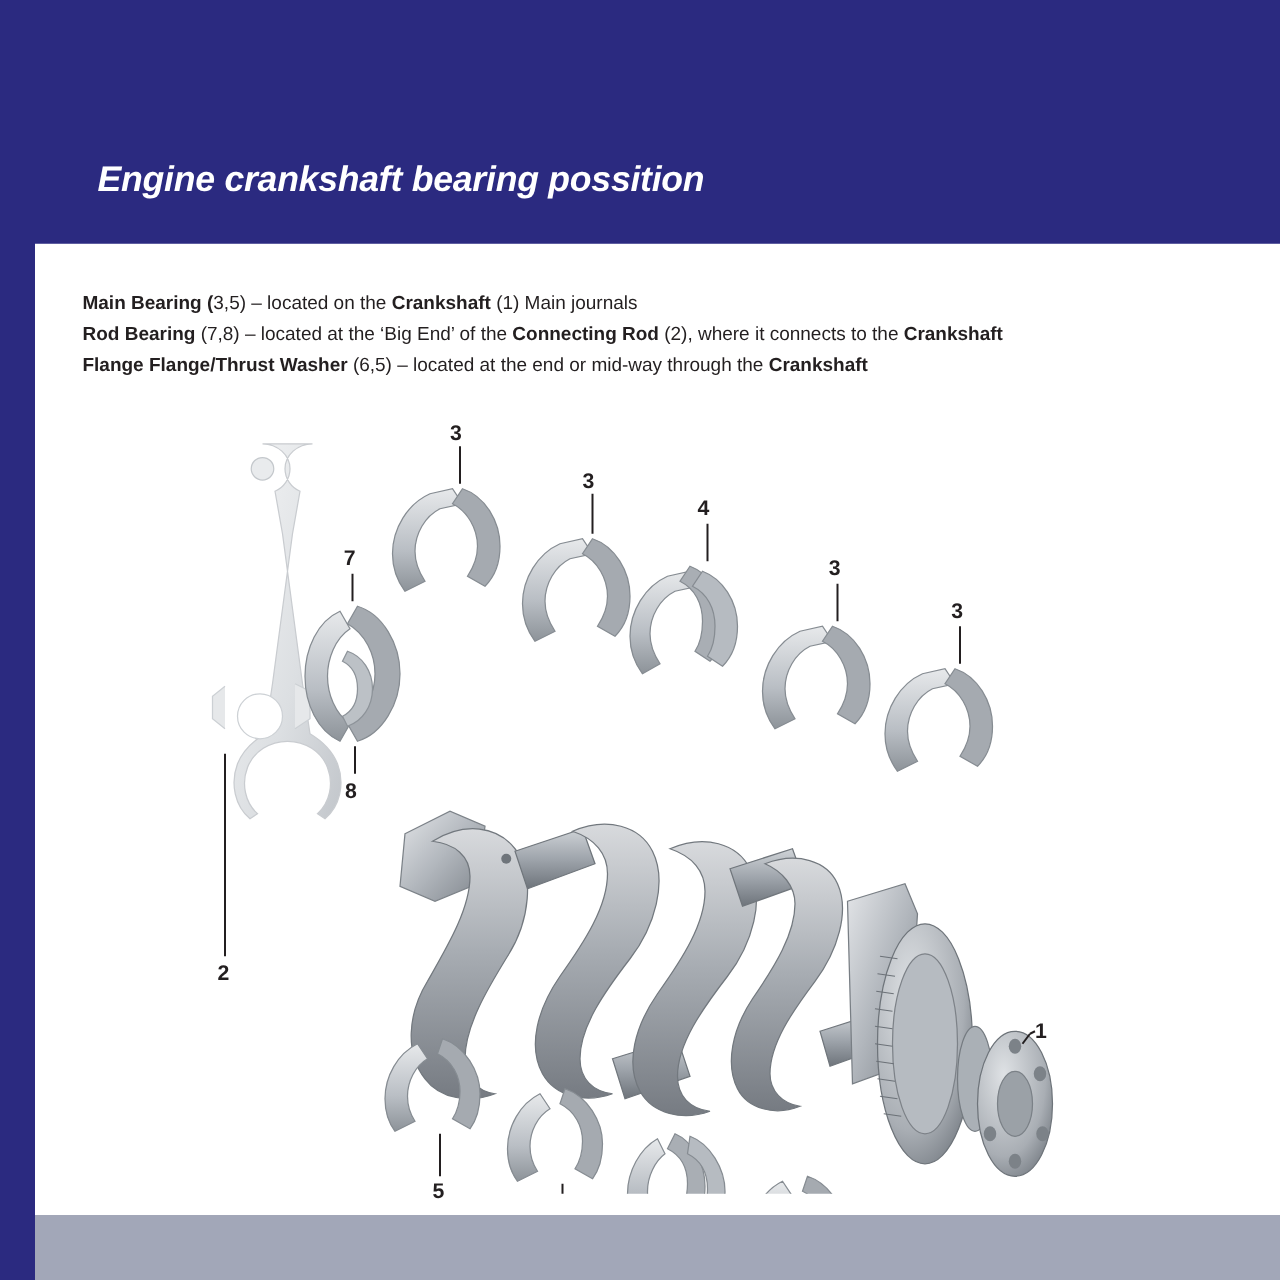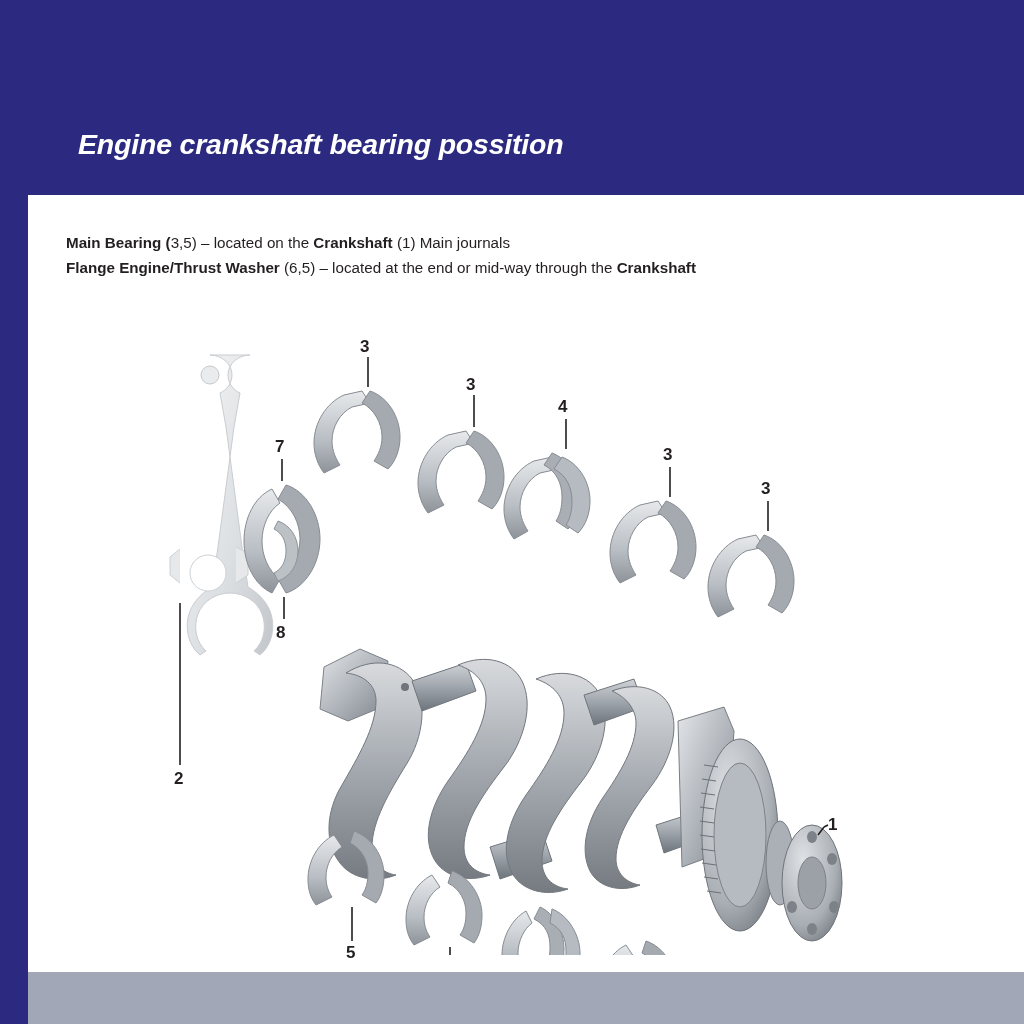--- a/index.html
+++ b/index.html
@@ -97,21 +97,22 @@
 <div id="page">
 
   <div class="header-band"></div>
   <div class="left-bar"></div>
   <div class="header-title">Engine crankshaft bearing possition</div>
 
   <div class="content-panel">
 
     <div class="desc-block">
       <div class="desc-line"><b>Main Bearing (</b><span>3,5) – located on the </span><b>Crankshaft</b><span> (1) Main journals</span></div>
-      <div class="desc-line"><b>Flange Engine/Thrust Washer</b><span> (6,5) – located at the end or mid-way through the </span><b>Crankshaft</b></div>
+      <div class="desc-line"><b>Rod Bearing</b><span> (7,8) – located at the ‘Big End’ of the </span><b>Connecting Rod</b><span> (2), where it connects to the </span><b>Crankshaft</b></div>
+      <div class="desc-line"><b>Flange Flange/Thrust Washer</b><span> (6,5) – located at the end or mid-way through the </span><b>Crankshaft</b></div>
     </div>
 
     <div class="figure">
       <svg width="996" height="620" viewBox="0 0 996 620">
         <defs>
           <linearGradient id="gMetal" x1="0" y1="0" x2="0" y2="1">
             <stop offset="0%" stop-color="#d8dadd"></stop>
             <stop offset="45%" stop-color="#a8adb3"></stop>
             <stop offset="100%" stop-color="#767b82"></stop>
           </linearGradient>

